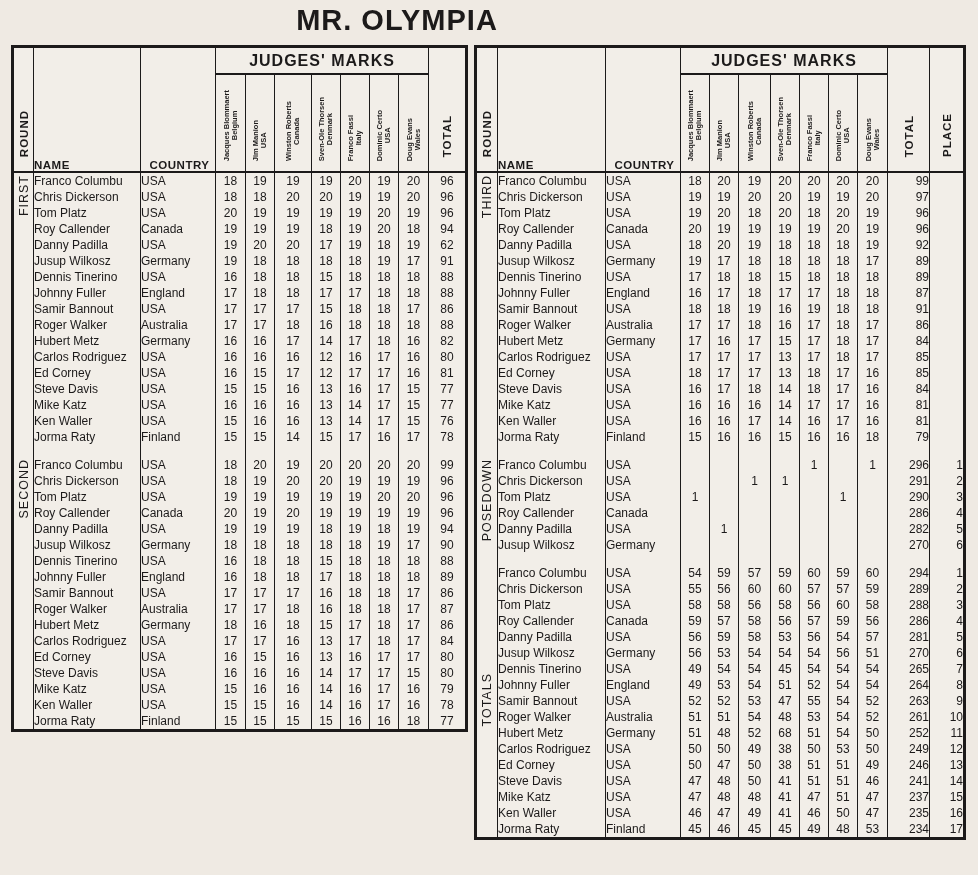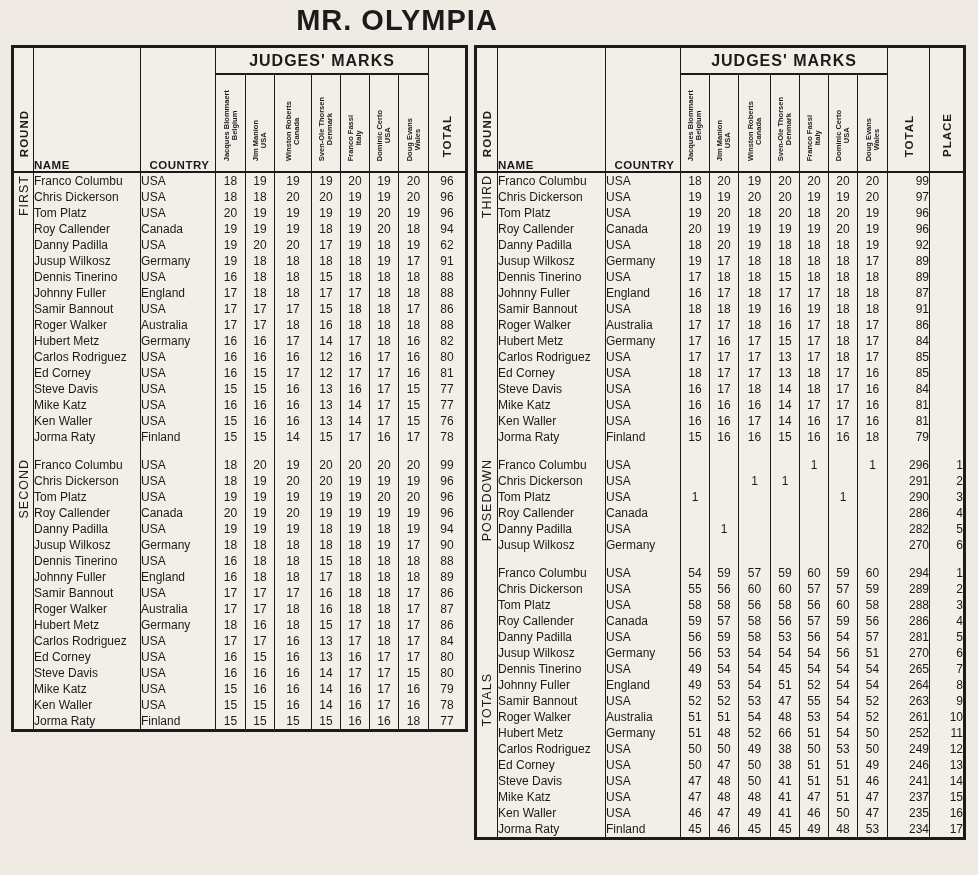--- a/index.html
+++ b/index.html
@@ -996,21 +996,21 @@
         <td class="num">52</td>
         <td class="total-r">261</td>
         <td class="place">10</td>
       </tr>
       <tr>
         <td class="name">Hubert Metz</td>
         <td class="country">Germany</td>
         <td class="num">51</td>
         <td class="num">48</td>
         <td class="num">52</td>
-        <td class="num">66</td>
+        <td class="num">68</td>
         <td class="num">51</td>
         <td class="num">54</td>
         <td class="num">50</td>
         <td class="total-r">252</td>
         <td class="place">11</td>
       </tr>
       <tr>
         <td class="name">Carlos Rodriguez</td>
         <td class="country">USA</td>
         <td class="num">50</td>

